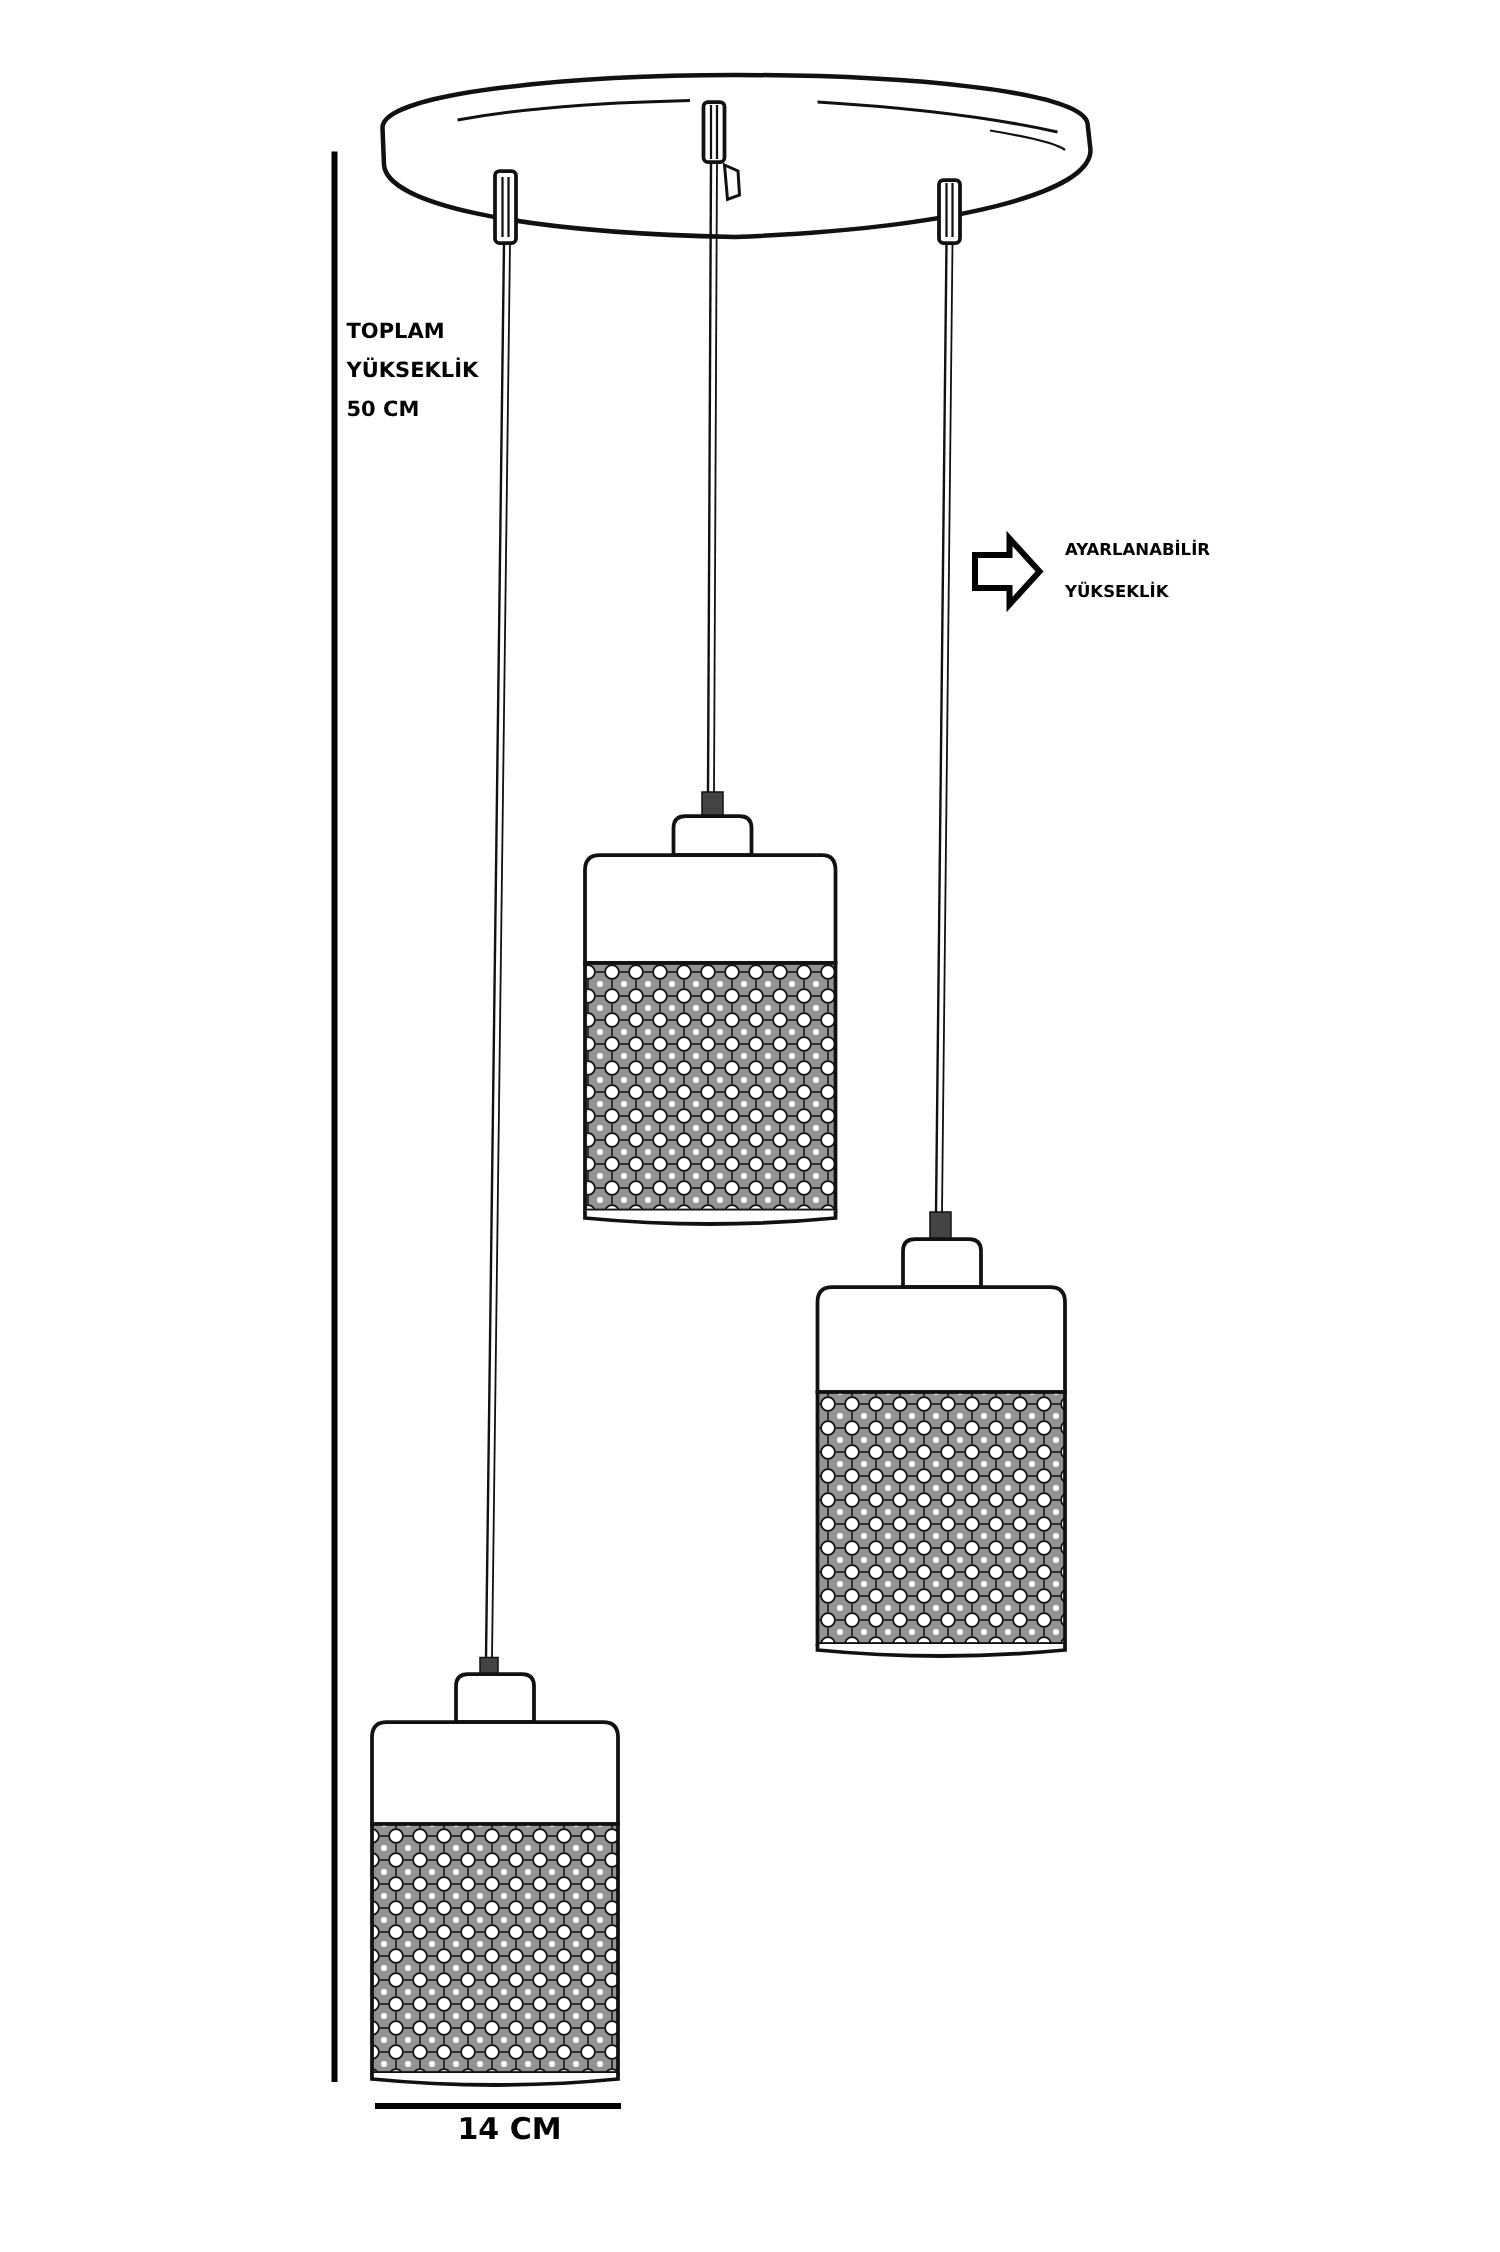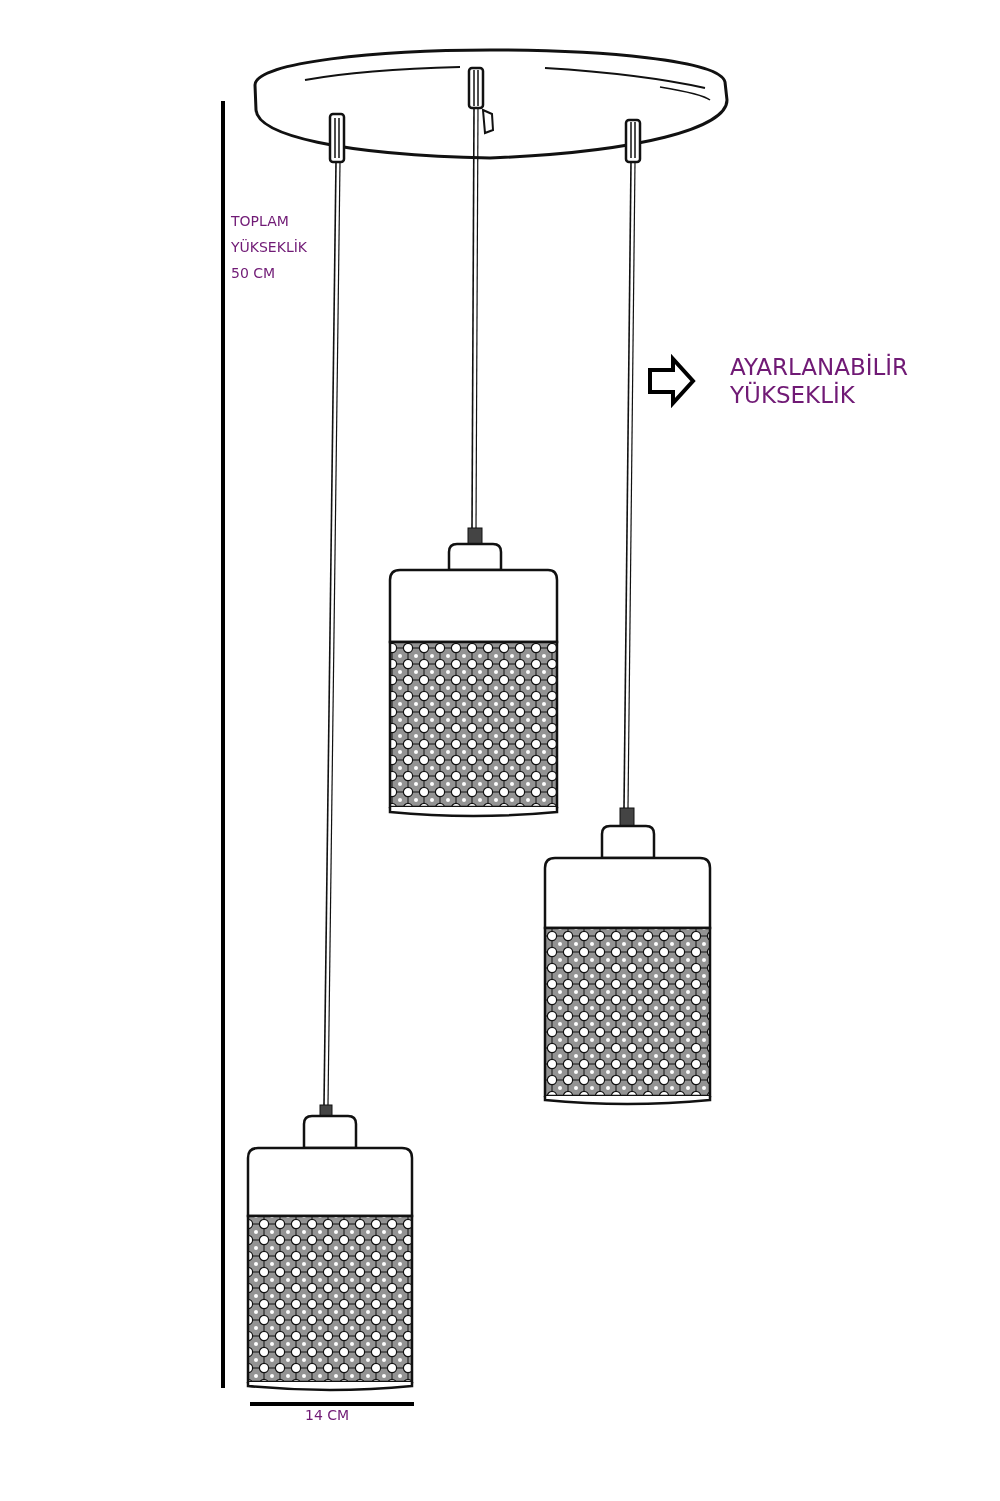--- a/index.html
+++ b/index.html
@@ -15,43 +15,43 @@
       font-family: "DejaVu Sans", "Liberation Sans", sans-serif;
     }
     .canvas {
       position: absolute;
       left: 0; top: 0;
       width: 1000px;
       height: 1501px;
     }
     .label {
       position: absolute;
-      color: #701a75;
-      font-weight: normal;
+      color: #000000;
+      font-weight: bold;
       line-height: 1.2;
       white-space: nowrap;
     }
     .label-total {
       left: 231px;
       top: 208px;
       font-size: 14px;
       line-height: 26px;
     }
     .label-total span { display: block; }
     .label-adjust {
-      left: 730px;
+      left: 710px;
       top: 353px;
-      font-size: 23px;
+      font-size: 11px;
       line-height: 28px;
     }
     .label-adjust span { display: block; }
     .label-width {
       left: 305px;
       top: 1407px;
-      font-size: 14px;
+      font-size: 20px;
     }
   </style>
 </head>
 <body>
 
 <div class="canvas">
   <svg width="1000" height="1501" viewBox="0 0 1000 1501" xmlns="http://www.w3.org/2000/svg" style="position:absolute;left:0;top:0;">
     <defs>
       <pattern id="mesh" x="0" y="0" width="16" height="16" patternUnits="userSpaceOnUse">
         <rect width="16" height="16" fill="#ffffff"></rect>

